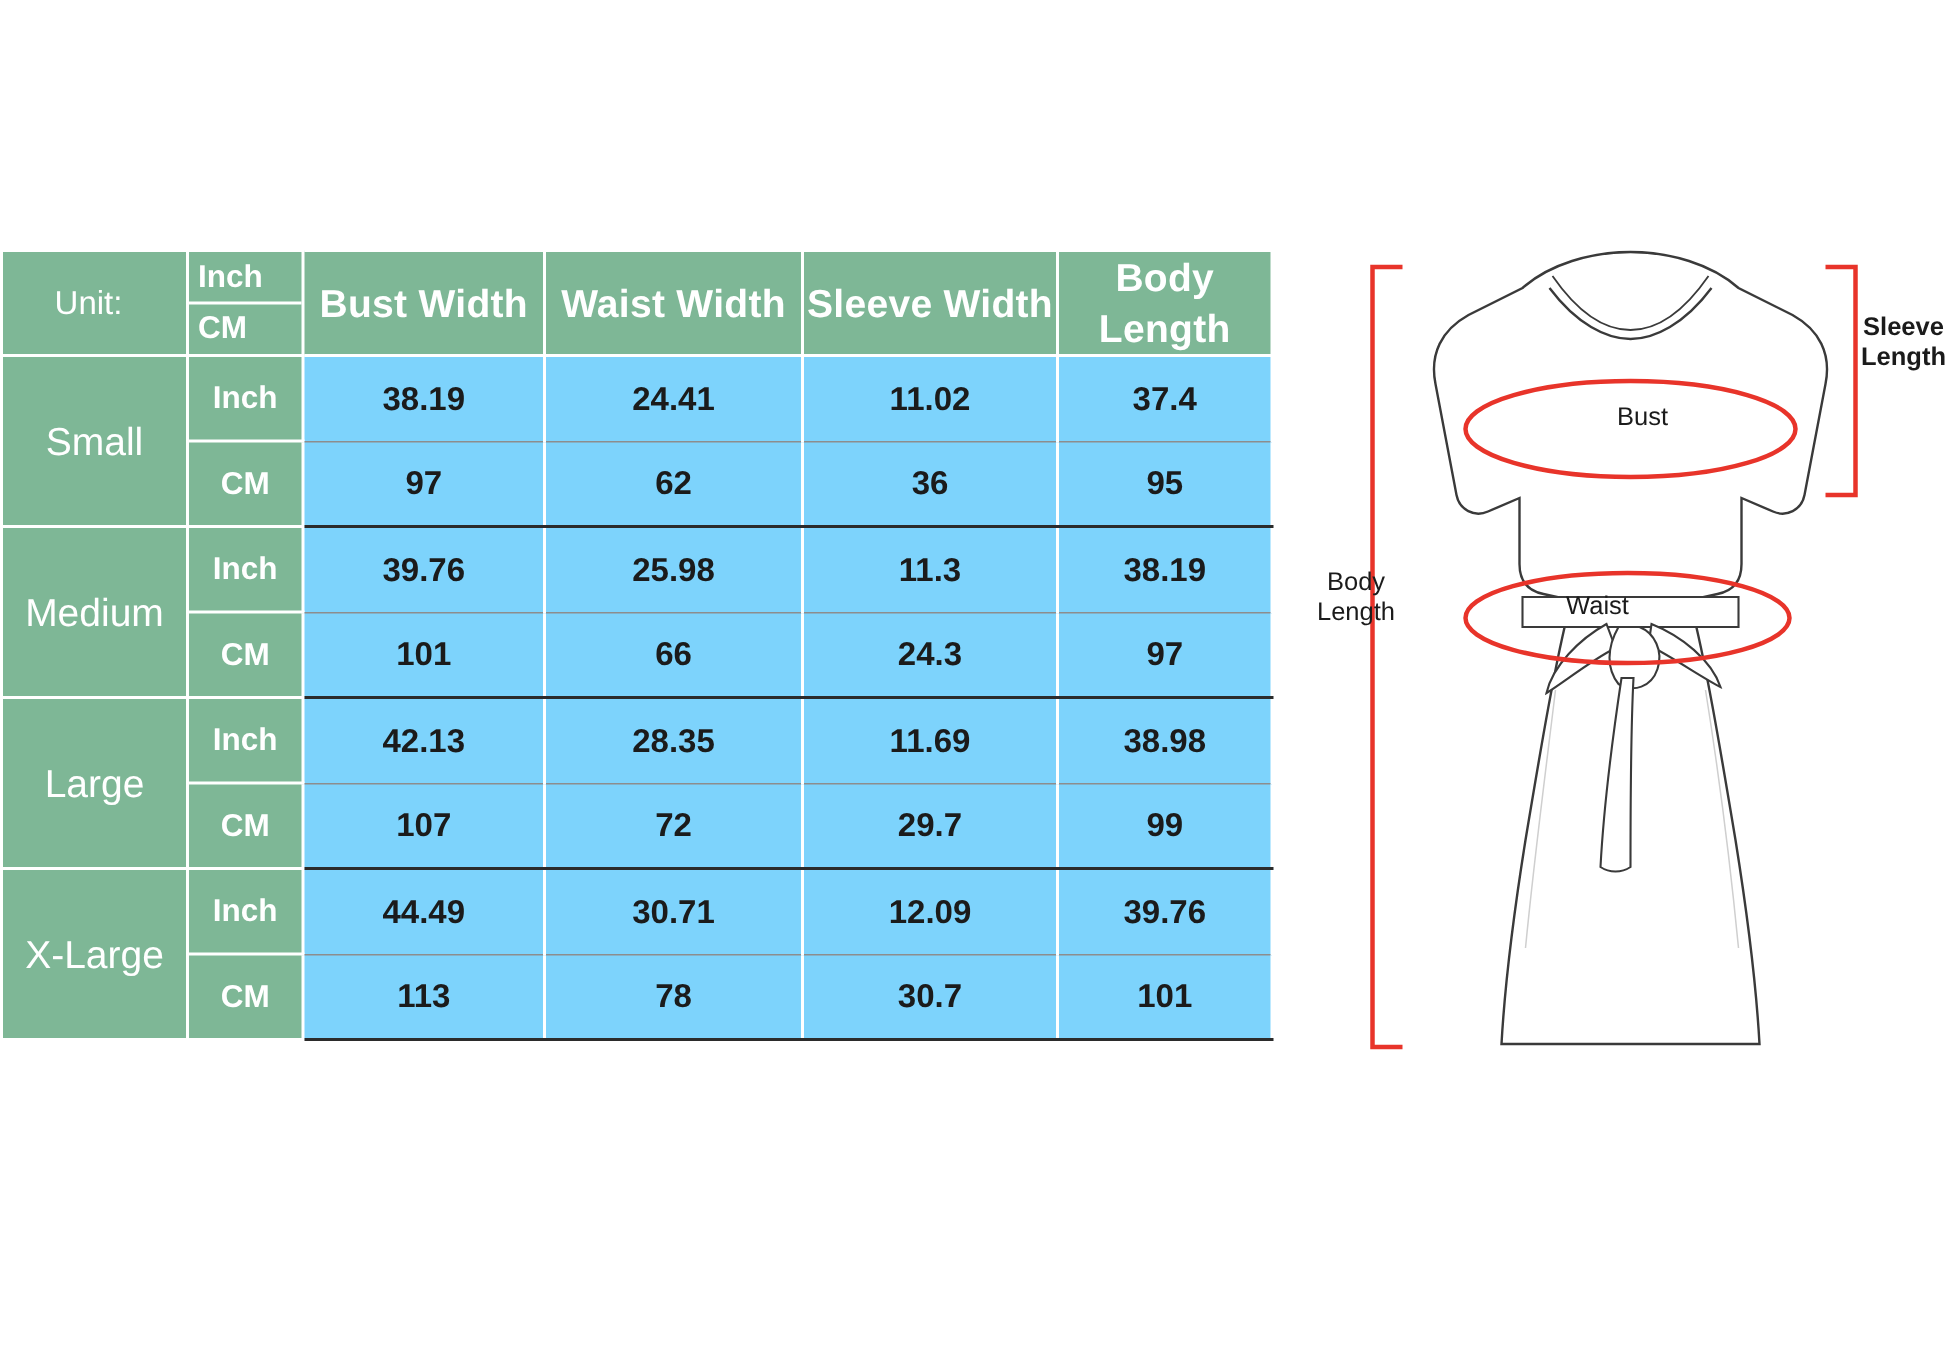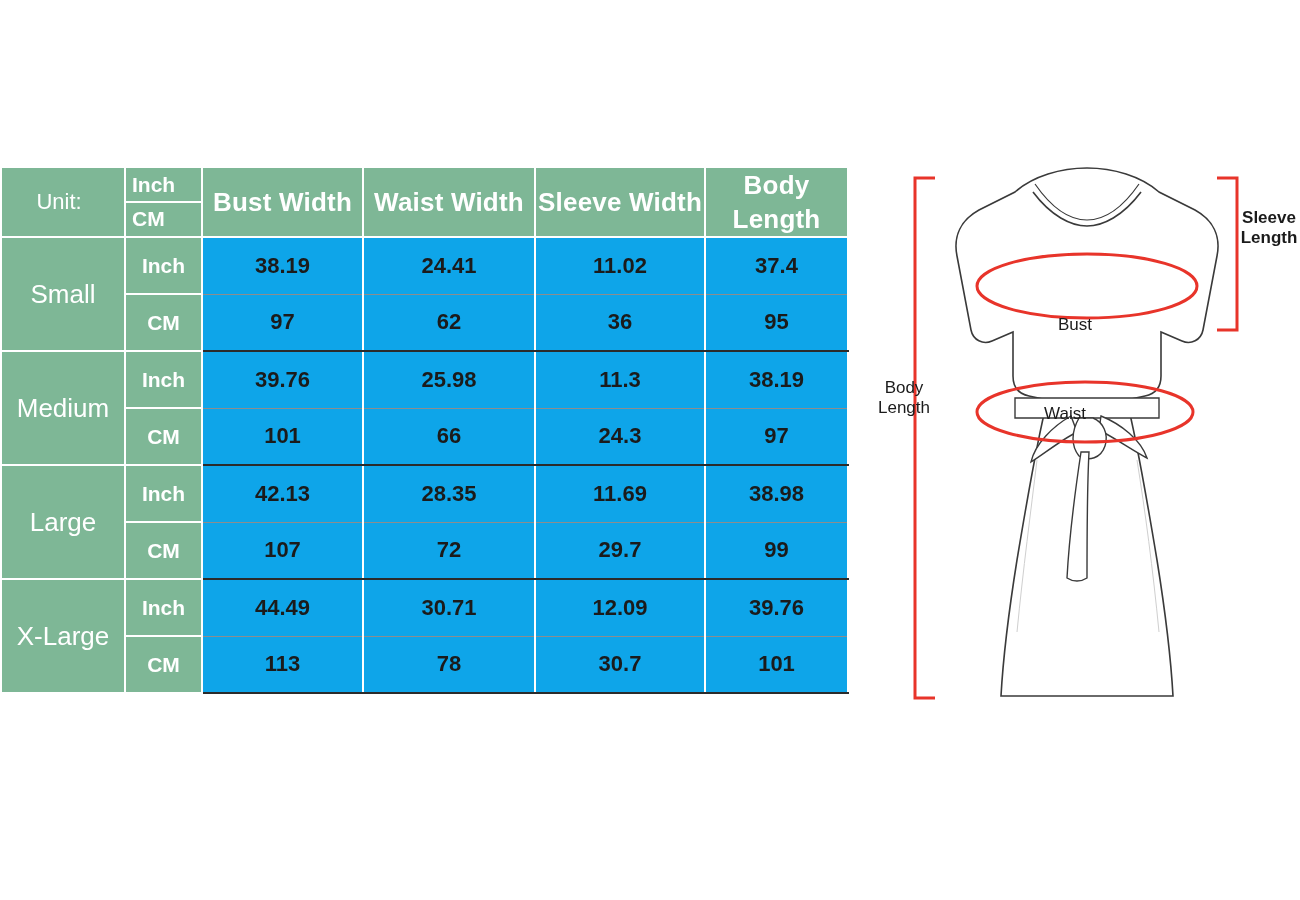--- a/index.html
+++ b/index.html
@@ -64,21 +64,21 @@
     font-size: 21px;
     height: 55px;
   }
   .size-cell {
     background: #7eb796;
     color: #ffffff;
     font-weight: normal;
     font-size: 26px;
   }
   .val-cell {
-    background: #0ea5e9;
+    background: #7dd3fc;
     color: #1b1b1b;
     font-weight: bold;
     font-size: 22px;
     height: 55px;
     border-bottom: 2px solid #2b2b2b !important;
     border-left: 2px solid #ffffff !important;
     border-right: 2px solid #ffffff !important;
     border-top: 0 !important;
   }
   .val-cell.thin-sep {
@@ -111,22 +111,22 @@
   .ill-label {
     position: absolute;
     font-size: 17px;
     line-height: 20px;
     color: #1b1b1b;
     font-family: "Liberation Sans", sans-serif;
     text-align: center;
   }
   #label-sleeve { left: 364px; top: 68px; width: 80px; text-align: center; font-weight: bold;}
   #label-body   { left: 0px;  top: 238px; width: 78px; text-align: center;}
-  #label-bust   { left: 175px; top: 128px; width: 70px; margin-top: 47px; }
-  #label-waist  { left: 165px; top: 264px; width: 70px; }
+  #label-bust   { left: 195px; top: 128px; width: 70px; }
+  #label-waist  { left: 165px; top: 254px; width: 70px; }
 </style>
 </head>
 <body>
 
 <div id="size-chart">
   <table class="size-table">
     <colgroup>
       <col class="c-size">
         <col class="c-unit">
         <col class="c-data">

